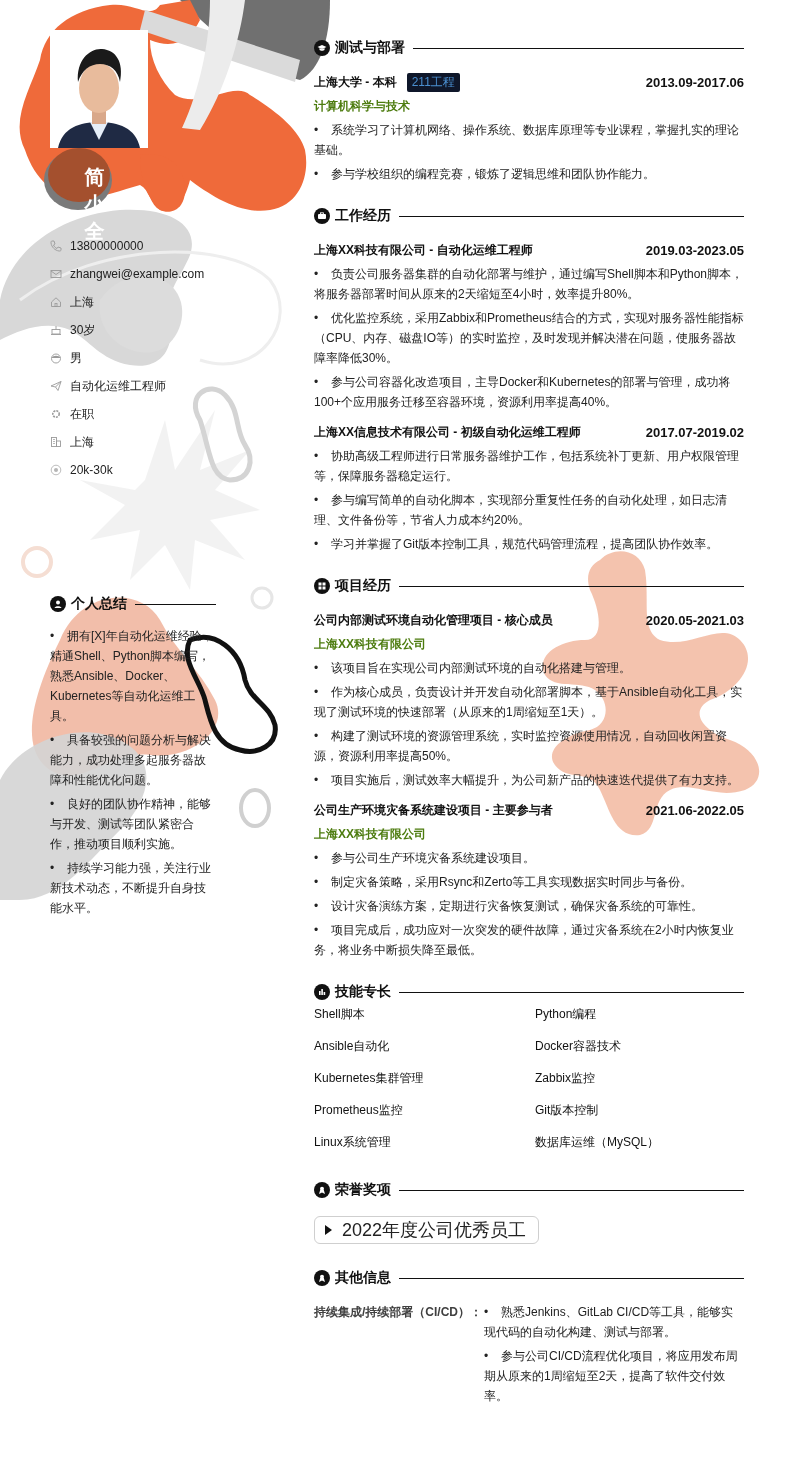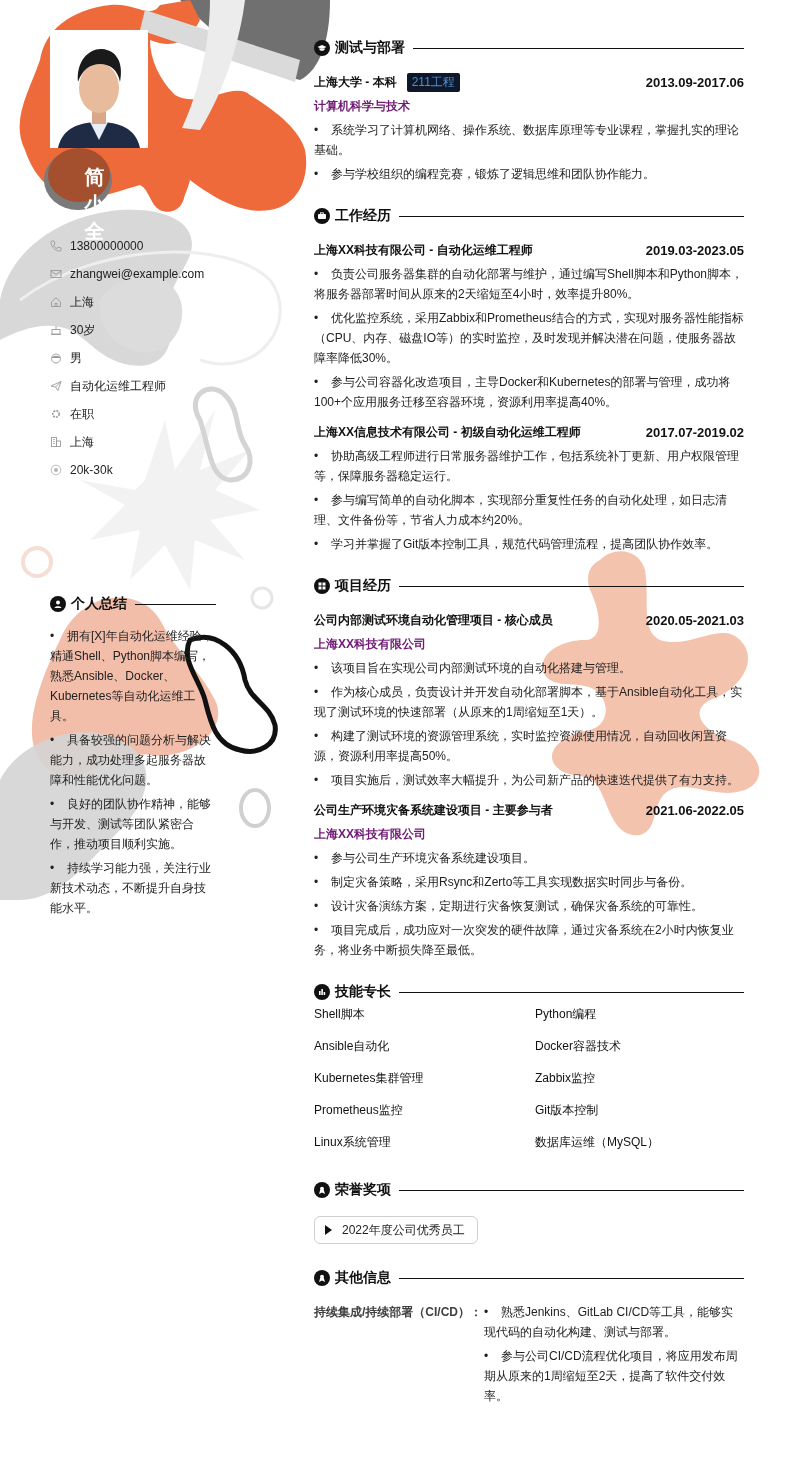--- a/index.html
+++ b/index.html
@@ -41,31 +41,31 @@
 
     
     .main { position: absolute; left: 314px; top: 38px; width: 430px; z-index: 2; }
     .section { margin-bottom: 14px; }
     .section .sec-head { margin-bottom: 14px; }
     .entry { margin-bottom: 10px; }
     .entry-head { display: flex; justify-content: space-between; align-items: center; height: 20px; margin-bottom: 4px; }
     .entry-title { font-size: 12px; font-weight: 700; color: #111; display: flex; align-items: center; }
     .entry-date { font-size: 13px; font-weight: 700; color: #111; }
     .tag { margin-left: 10px; font-size: 12px; font-weight: 400; color: #4a8fd0; background: #0f172a; padding: 1px 5px; border-radius: 2px; }
-    .entry-sub { font-size: 12px; font-weight: 700; color: #701a75; height: 20px; line-height: 20px; margin-bottom: 4px; }
+    .entry-sub { font-size: 12px; font-weight: 700; color: #4d7c0f; height: 20px; line-height: 20px; margin-bottom: 4px; }
     .bullets { list-style: none; }
     .bullets li { font-size: 12px; line-height: 20px; color: #222; margin-bottom: 4px; }
 
     .skills { display: grid; grid-template-columns: 1fr 1fr; column-gap: 12px; row-gap: 0; }
     .skill { display: flex; align-items: flex-start; height: 32px; flex-direction: column; }
     .skill-label { font-size: 12px; color: #111; white-space: nowrap; margin-right: 8px; }
     .skill-bar { flex: 1; height: 12px; background: #e6e6e6; position: relative; }
     .skill-fill { position: absolute; left: 0; top: 0; height: 12px; background: #000; clip-path: polygon(0 0, calc(100% - 6px) 0, 100% 100%, 0 100%); }
 
-    .award { display: inline-flex; align-items: center; height: 28px; border: 1px solid #cfcfcf; border-radius: 6px; padding: 0 12px 0 10px; font-size: 12px; color: #222; margin-top: 2px; margin-bottom: 14px; }
+    .award { display: inline-flex; align-items: center; height: 28px; border: 1px solid #cfcfcf; border-radius: 6px; padding: 0 12px 0 10px; font-size: 18px; color: #222; margin-top: 2px; margin-bottom: 14px; }
     .award .tri { width: 0; height: 0; border-left: 7px solid #111; border-top: 5px solid transparent; border-bottom: 5px solid transparent; margin-right: 10px; }
 
     .other-row { display: flex; }
     .other-label { font-size: 12px; font-weight: 700; color: #404040; white-space: nowrap; line-height: 20px; }
     .other-list { list-style: none; margin-left: 2px; }
     .other-list li { font-size: 12px; line-height: 20px; color: #222; margin-bottom: 4px; }
   </style>
 </head>
 <body>
 

